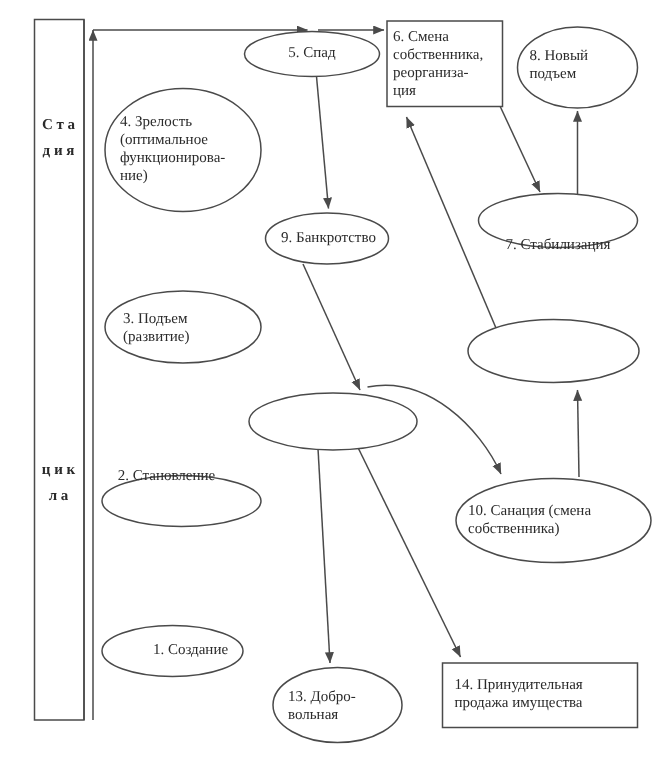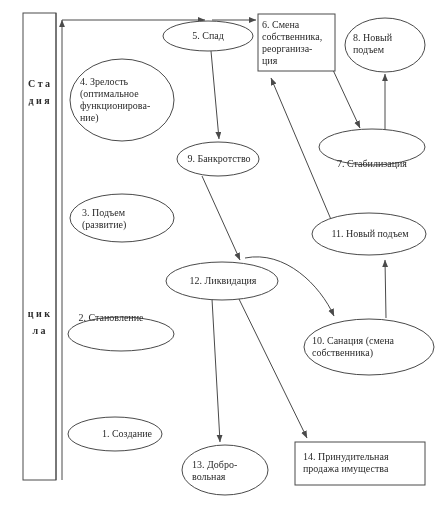--- a/index.html
+++ b/index.html
@@ -150,23 +150,21 @@
   <div class="node-label" style="left:322px; top:156px; width:100px; height:16px;font-family:Liberation Serif, serif;">7. Стабилизация</div>
 
   <div class="node-label left-align" style="left:353px; top:30px; width:64px; height:28px;">8. Новый
 подъем</div>
 
   <div class="node-label" style="left:180px; top:151px; width:78px; height:16px;">9. Банкротство</div>
 
   <div class="node-label left-align" style="left:312px; top:334px; width:116px; height:26px;">10. Санация (смена
 собственника)</div>
 
-  <div class="node-label" style="left:315px; top:226px; width:110px; height:16px;">11. Новый подъем</div>
 
-  <div class="node-label" style="left:172px; top:273px; width:102px; height:16px;">12. Ликвидация</div>
 
   <div class="node-label left-align" style="left:192px; top:458px; width:70px; height:26px;">13. Добро-
 вольная</div>
 
   <div class="node-label left-align" style="left:303px; top:450px; width:120px; height:26px;">14. Принудительная
 продажа имущества</div>
 
 </div>
 
 </body></html>

